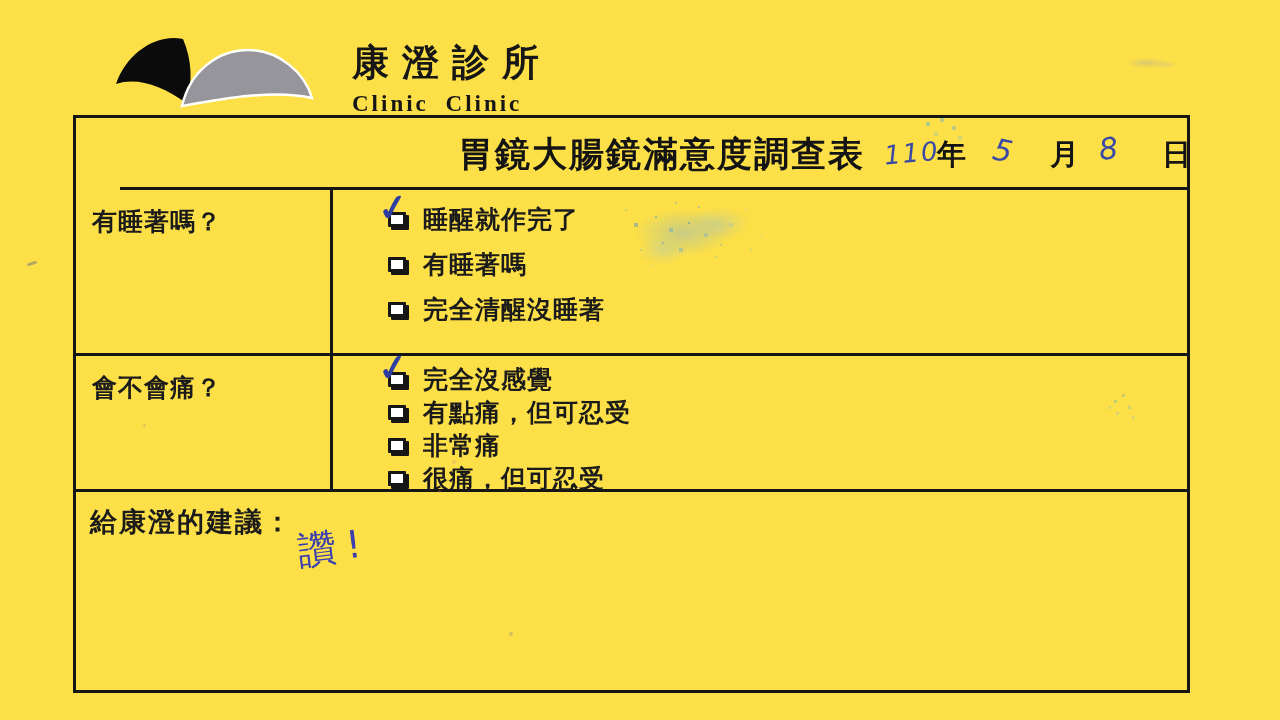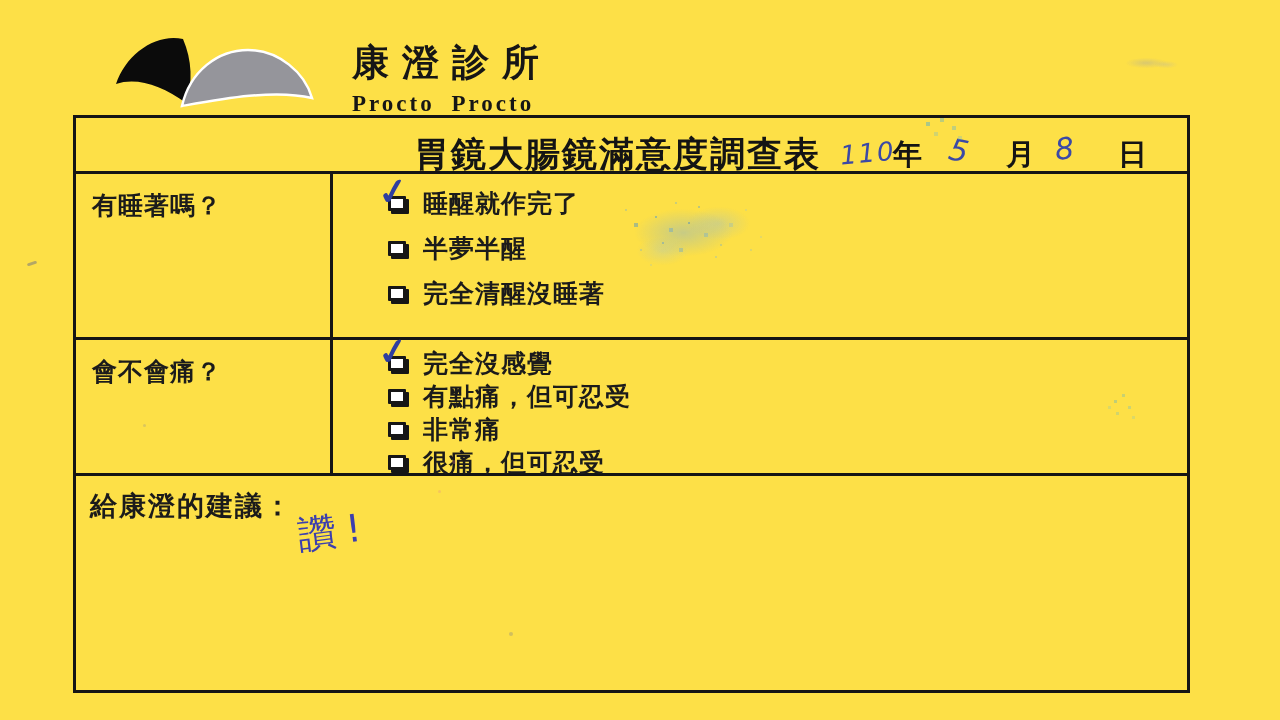--- a/index.html
+++ b/index.html
@@ -27,21 +27,21 @@
     font-size: 23px; font-weight: 700; letter-spacing: 3px;
     word-spacing: 8px; color: #161616; margin-top: 3px;
   }
 
   
   .form-table {
     position: absolute; left: 73px; top: 115px;
     width: 1117px; height: 578px;
     border: 3px solid #151515; background: transparent;
   }
-  .title-row { position: relative; height: 56px; border-bottom: 3px solid #151515; }
+  .title-row { position: relative; height: 72px; border-bottom: 3px solid #151515; margin-left: 44px; }
   .form-title {
     position: absolute; left: 338px; top: 13px;
     font-size: 35px; font-weight: 700; letter-spacing: 2px; color: #141414;
     white-space: nowrap;
   }
   .date-label { position: absolute; top: 17px; font-size: 29px; font-weight: 700; color: #141414; }
   .lbl-year  { left: 817px; }
   .lbl-month { left: 930px; }
   .lbl-day   { left: 1042px; }
   .hand { position: absolute; color: #3b49a6; font-family: "DejaVu Sans", sans-serif; font-style: italic; line-height: 1; }
@@ -140,21 +140,21 @@
 <div class="page">
 
   <div class="logo">
     <svg width="214" height="86" viewBox="0 0 214 86">
       <path d="M 10,56 C 20,26 50,5 77,11 C 86,32 87,55 80,75 C 56,57 30,49 10,56 Z" fill="#0b0b0b"></path>
       <path d="M 76,78 C 84,43 112,22 142,22 C 173,22 199,45 206,70 C 168,61 115,71 76,78 Z" fill="#95959b" stroke="#ffffff" stroke-width="2.5"></path>
     </svg>
   </div>
   <div class="clinic-name">
     <div class="zh">康澄診所</div>
-    <div class="en">Procto Procto</div>
+    <div class="en">Clinic Clinic</div>
   </div>
 
   <div class="form-table">
 
     <div class="title-row">
       <span class="form-title">胃鏡大腸鏡滿意度調查表</span>
       <span class="hand hand-year">110</span>
       <span class="date-label lbl-year">年</span>
       <span class="hand hand-month">5</span>
       <span class="date-label lbl-month">月</span>
@@ -169,21 +169,21 @@
           <span class="cb-wrap">
             <span class="cb"></span>
             <span class="check">✓</span>
           </span>
           <span class="opt-label">睡醒就作完了</span>
         </div>
         <div class="option">
           <span class="cb-wrap">
             <span class="cb"></span>
           </span>
-          <span class="opt-label">半夢半醒</span>
+          <span class="opt-label">有睡著嗎</span>
         </div>
         <div class="option">
           <span class="cb-wrap">
             <span class="cb"></span>
           </span>
           <span class="opt-label">完全清醒沒睡著</span>
         </div>
       </div>
     </div>
 

